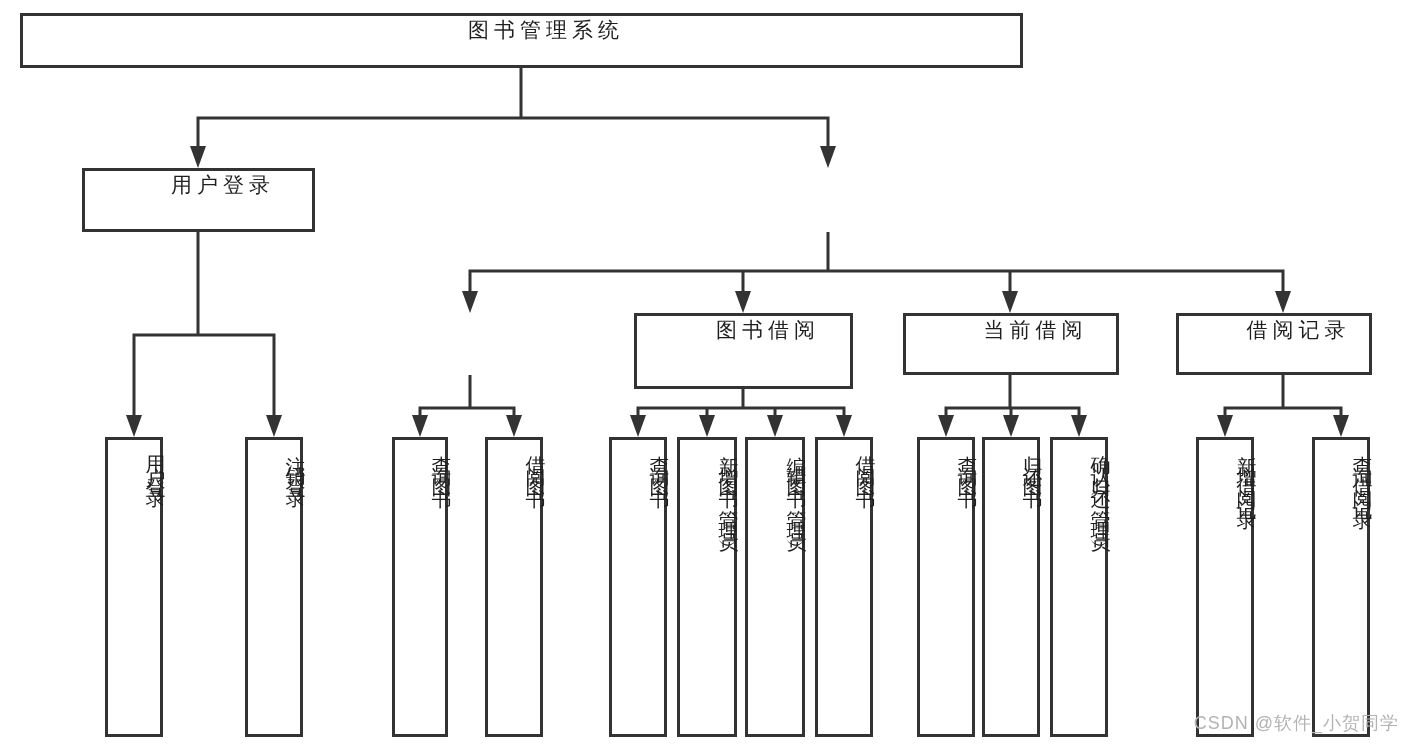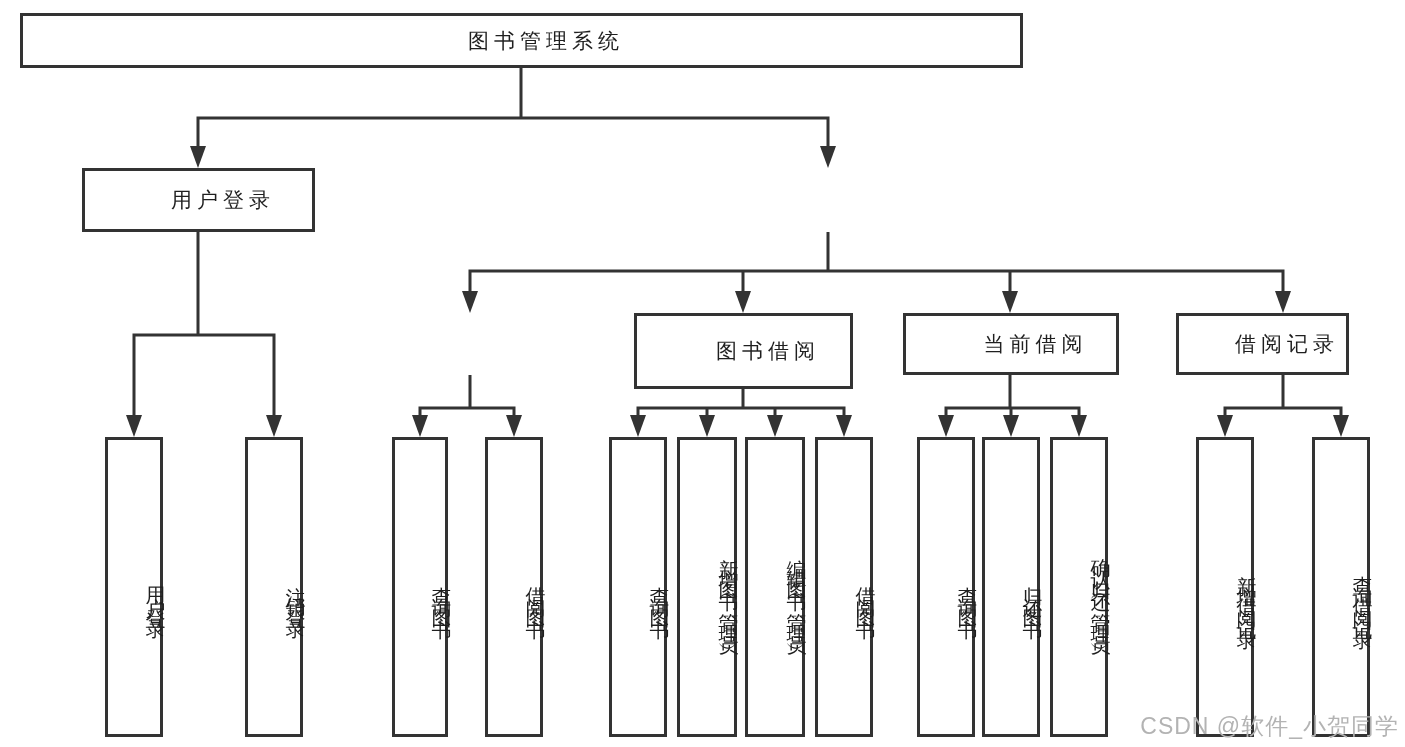--- a/index.html
+++ b/index.html
@@ -16,21 +16,21 @@
     background:var(--box_bg);
     overflow:hidden;
   }
   .connectors{position:absolute;left:0;top:0;width:1405px;height:747px;}
   .box{
     position:absolute;
     box-sizing:border-box;
     border:3px solid var(--line);
     background:var(--box_bg);
     display:flex;
-    align-items:center;
+    align-items:flex-start;
     justify-content:center;
     padding-left:44px;
   }
   .box .lbl{
     color:var(--text);
     white-space:nowrap;
   }
   .box.h .lbl{
     font-size:21px;
     letter-spacing:5px;
@@ -41,21 +41,21 @@
     text-orientation:mixed;
     font-size:20px;
     letter-spacing:11px;
     margin-bottom:-11px;
     line-height:1;
   }
   .watermark{
     position:absolute;
     right:6px;
     top:711px;
-    font-size:23px;
+    font-size:18px;
     letter-spacing:1px;
     color:var(--watermark);
     white-space:nowrap;
   }
 </style>
 </head>
 <body>
 
 <div class="stage">
 
@@ -106,21 +106,21 @@
   <div class="box h" style="left:82px;top:168px;width:233px;height:64px">
     <span class="lbl">用户登录</span>
   </div>
 
   <div class="box h" style="left:634px;top:313px;width:219px;height:76px">
     <span class="lbl">图书借阅</span>
   </div>
   <div class="box h" style="left:903px;top:313px;width:216px;height:62px">
     <span class="lbl">当前借阅</span>
   </div>
-  <div class="box h" style="left:1176px;top:313px;width:173px;height:62px">
+  <div class="box h" style="left:1176px;top:313px;width:196px;height:62px">
     <span class="lbl">借阅记录</span>
   </div>
 
   <div class="box v" style="left:105px;top:437px;width:58px;height:300px">
     <span class="lbl">用户登录</span>
   </div>
   <div class="box v" style="left:245px;top:437px;width:58px;height:300px">
     <span class="lbl">注销登录</span>
   </div>
 

